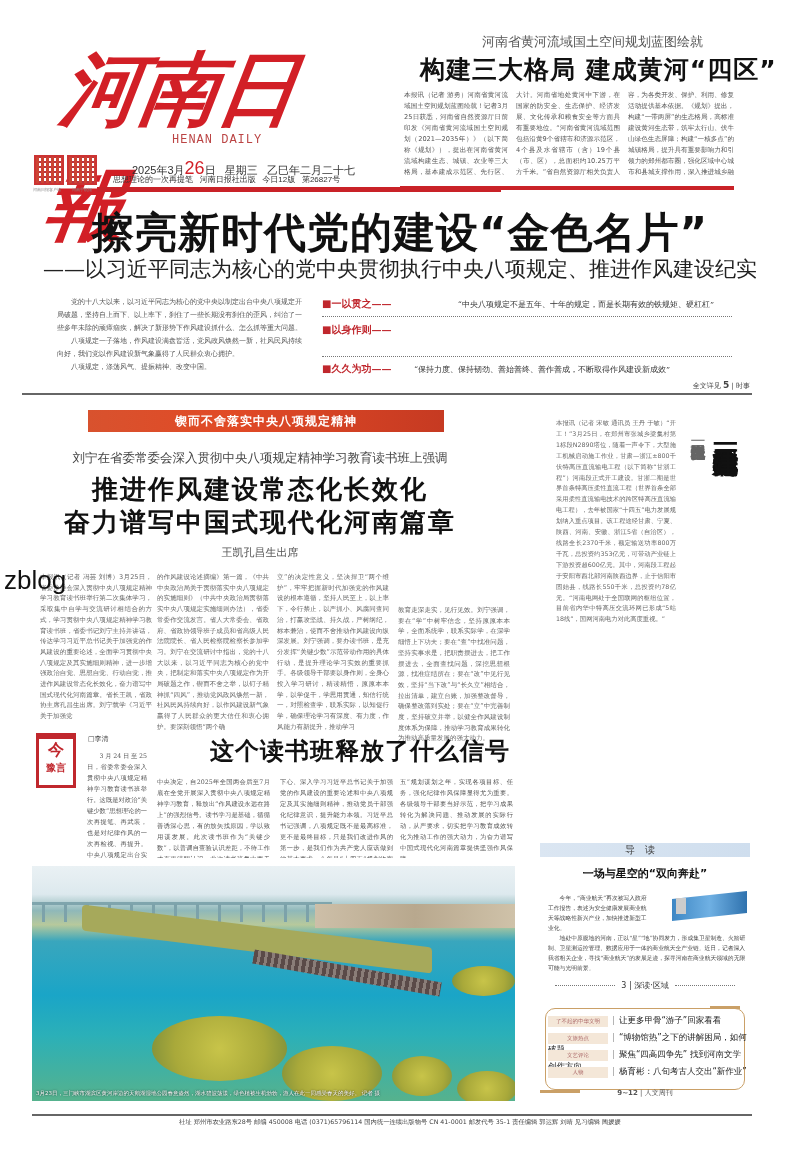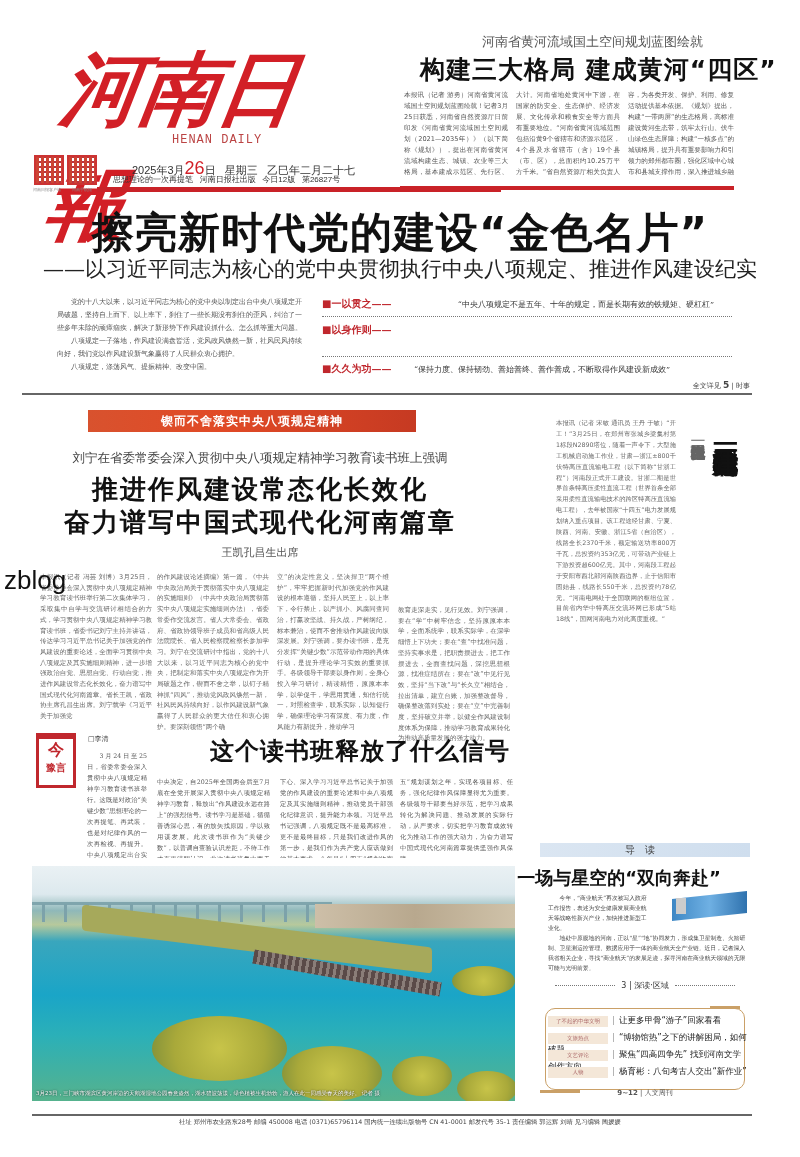--- a/index.html
+++ b/index.html
@@ -32,21 +32,21 @@
   .lead-text p { text-indent: 2em; }
   .quote-row { left: 322px; width: 400px; }
   .quote-label { position: absolute; left: 0; top: 0; color: #c0272d; font-weight: bold; font-size: 10px; font-family: "DejaVu Serif", serif; }
   .quote-text { position: absolute; left: 92px; top: 0; width: 300px; font-size: 8px; color: #333; line-height: 15px; font-family: "DejaVu Serif", serif; }
   .dotline { left: 322px; width: 410px; border-top: 1px dotted #777; height: 0; }
   .page-ref { right: 50px; top: 380px; font-size: 7px; color: #444; }
   .page-ref b { font-size: 9px; }
   .divider { left: 22px; width: 730px; height: 2px; background: #666; }
 
   
-  .banner { left: 88px; top: 410px; width: 328px; height: 22px; background: linear-gradient(90deg, #d8522e, #e14a26 40%, #c63a22); color: #fff; text-align: center; font-size: 12px; font-weight: bold; line-height: 22px; letter-spacing: 1px; }
+  .banner { left: 88px; top: 410px; width: 356px; height: 22px; background: linear-gradient(90deg, #d8522e, #e14a26 40%, #c63a22); color: #fff; text-align: center; font-size: 12px; font-weight: bold; line-height: 22px; letter-spacing: 1px; }
   .kicker2 { left: 0; width: 520px; top: 450px; text-align: center; font-size: 12.5px; color: #444; font-family: "DejaVu Serif", serif; }
   .story-title { left: 0; width: 520px; text-align: center; font-size: 26px; font-weight: bold; color: #111; letter-spacing: 2px; }
   .byline { left: 0; width: 520px; top: 545px; text-align: center; font-size: 11px; color: #555; font-family: "DejaVu Serif", serif; }
 
   .story-col { top: 572px; width: 112px; font-size: 6.5px; line-height: 10.7px; color: #666; text-align: justify; }
 
   .watermark { left: 4px; top: 565px; font-size: 26px; color: #111; font-family: "Liberation Sans", sans-serif; }
 
   
   .rstory { left: 556px; top: 418px; width: 120px; font-size: 6.3px; line-height: 10.9px; color: #666; text-align: justify; }
@@ -66,21 +66,21 @@
   .photo .bridge { position: absolute; left: 0; top: 36px; width: 300px; height: 3px; background: #7fa5ad; }
   .photo .piers { position: absolute; left: 10px; top: 38px; width: 280px; height: 18px; background: repeating-linear-gradient(90deg, #7ca2aa 0 3px, transparent 3px 22px); }
   .photo .cliff { position: absolute; right: 0; top: 38px; width: 200px; height: 24px; background: linear-gradient(90deg, #cdbfa8, #b8a88e, #cfc2a9); }
   .photo .land { position: absolute; left: 50px; top: 60px; width: 350px; height: 26px; background: #a6a95b; transform: skewY(7deg); border-radius: 4px; }
   .photo .dam { position: absolute; left: 220px; top: 100px; width: 190px; height: 14px; background: repeating-linear-gradient(90deg, #5a4a48 0 4px, #8a7d78 4px 7px); transform: rotate(10deg); }
   .photo .island { position: absolute; border-radius: 50%; background: radial-gradient(circle, #c8c449 0%, #a9a93a 60%, #7d8e3a 100%); }
   .photo-caption { position: absolute; left: 4px; bottom: 4px; font-size: 5.5px; color: #fff; text-shadow: 0 0 2px #000; }
 
   
   .guide-bar { left: 540px; top: 843px; width: 210px; height: 14px; background: linear-gradient(90deg, #dbe6f2, #cfdeee); text-align: center; font-size: 10px; line-height: 14px; color: #444; letter-spacing: 10px; }
-  .guide-title { left: 514px; top: 866px; width: 210px; text-align: center; font-size: 18px; color: #111; font-weight: bold; }
+  .guide-title { left: 540px; top: 866px; width: 210px; text-align: center; font-size: 11px; color: #111; font-weight: bold; }
   .guide-text { left: 548px; top: 893px; width: 100px; font-size: 5.8px; line-height: 10px; color: #444; font-family: "DejaVu Serif", serif; }
   .guide-text2 { left: 548px; top: 933px; width: 200px; font-size: 5.8px; line-height: 10px; color: #444; font-family: "DejaVu Serif", serif; }
   .satellite { left: 672px; top: 895px; width: 75px; height: 22px; background: linear-gradient(90deg, #3e87c4, #6fb0e3, #2f72ae); transform: skewY(-6deg); }
   .sat-body { left: 676px; top: 898px; width: 10px; height: 16px; background: #ccc; }
   .guide-ref { left: 540px; top: 980px; width: 210px; text-align: center; font-size: 8px; color: #333; }
   .guide-ref::before, .guide-ref::after { content: ""; display: inline-block; width: 60px; border-top: 1px dotted #777; vertical-align: middle; margin: 0 6px; }
 
   .index-box { left: 545px; top: 1008px; width: 200px; height: 82px; border: 1px solid #caa067; border-radius: 10px; }
   .index-row { position: absolute; left: 548px; width: 200px; height: 13px; font-size: 8.5px; }
   .index-row .cat { display: inline-block; width: 60px; background: #f4e7d8; color: #a66; font-size: 5.5px; text-align: center; line-height: 11px; }

